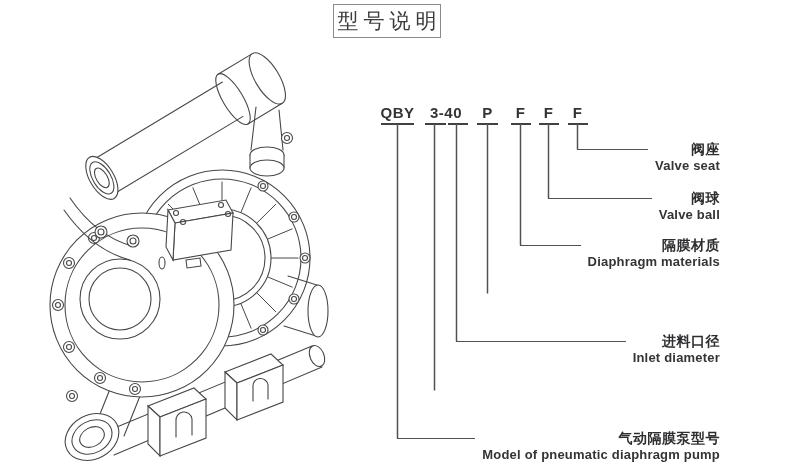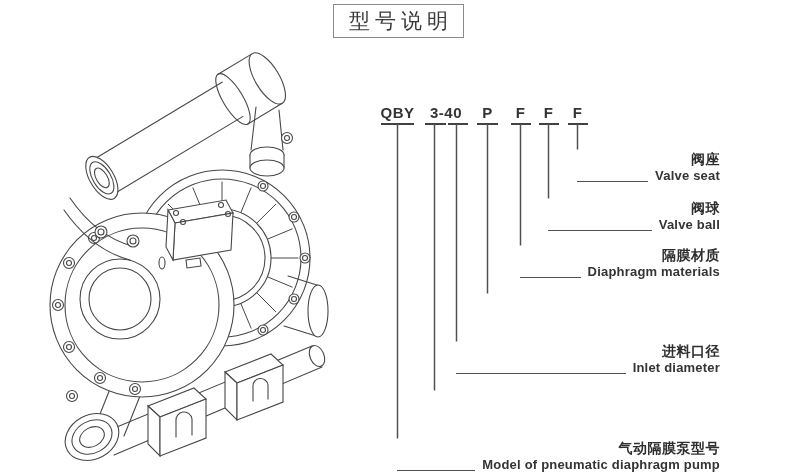--- a/index.html
+++ b/index.html
@@ -2,36 +2,36 @@
 <html><head>
 <meta charset="utf-8">
 <style>
   html,body{margin:0;padding:0;background:#ffffff;}
   #stage{
     position:relative;width:790px;height:475px;background:#ffffff;
     font-family:"Liberation Sans", sans-serif;overflow:hidden;
   }
   #art{position:absolute;left:0;top:0;}
   .title-box{
-    position:absolute;left:333px;top:4px;width:131px;height:34px;
+    position:absolute;left:333px;top:4px;width:108px;height:34px;
     border:1.5px solid #8a8a8c;box-sizing:border-box;
     display:flex;align-items:center;justify-content:center;
   }
   .title-text{
     font-family:"DejaVu Serif", serif;
     font-size:21px;color:#3a3a3c;letter-spacing:5px;padding-left:5px;
     white-space:nowrap;line-height:1;
   }
   .code-seg{
     position:absolute;top:105px;transform:translateX(-50%);
     font-size:15px;font-weight:bold;color:#343436;letter-spacing:0.5px;
     white-space:nowrap;line-height:15px;
   }
   .leader-row{
-    position:absolute;right:70px;display:flex;align-items:flex-end;margin-top:10px;
+    position:absolute;right:70px;display:flex;align-items:flex-start;
   }
   .leader-h{
     flex:1;height:8px;border-bottom:1.5px solid #515153;margin-right:7px;
     min-width:10px;
   }
   .label-text{display:flex;flex-direction:column;align-items:flex-end;}
   .label-zh{
     font-size:14px;font-weight:bold;color:#2e2e30;letter-spacing:0.5px;
     line-height:16px;white-space:nowrap;
   }

